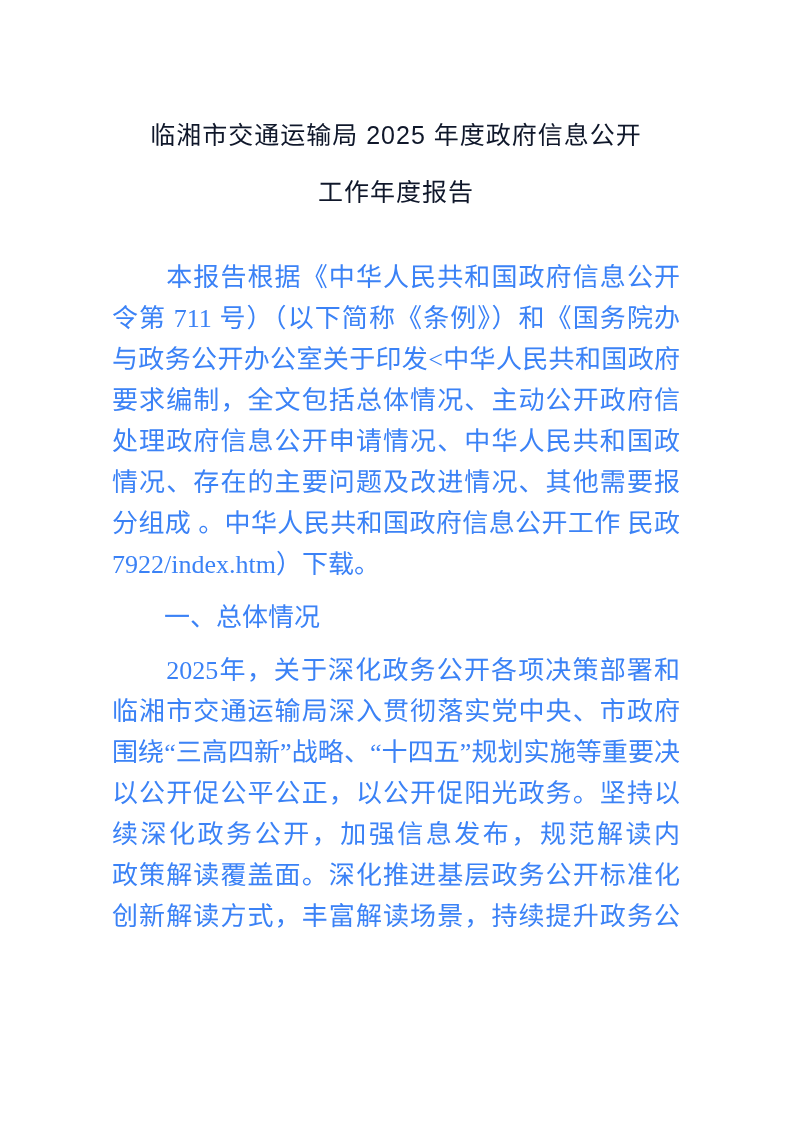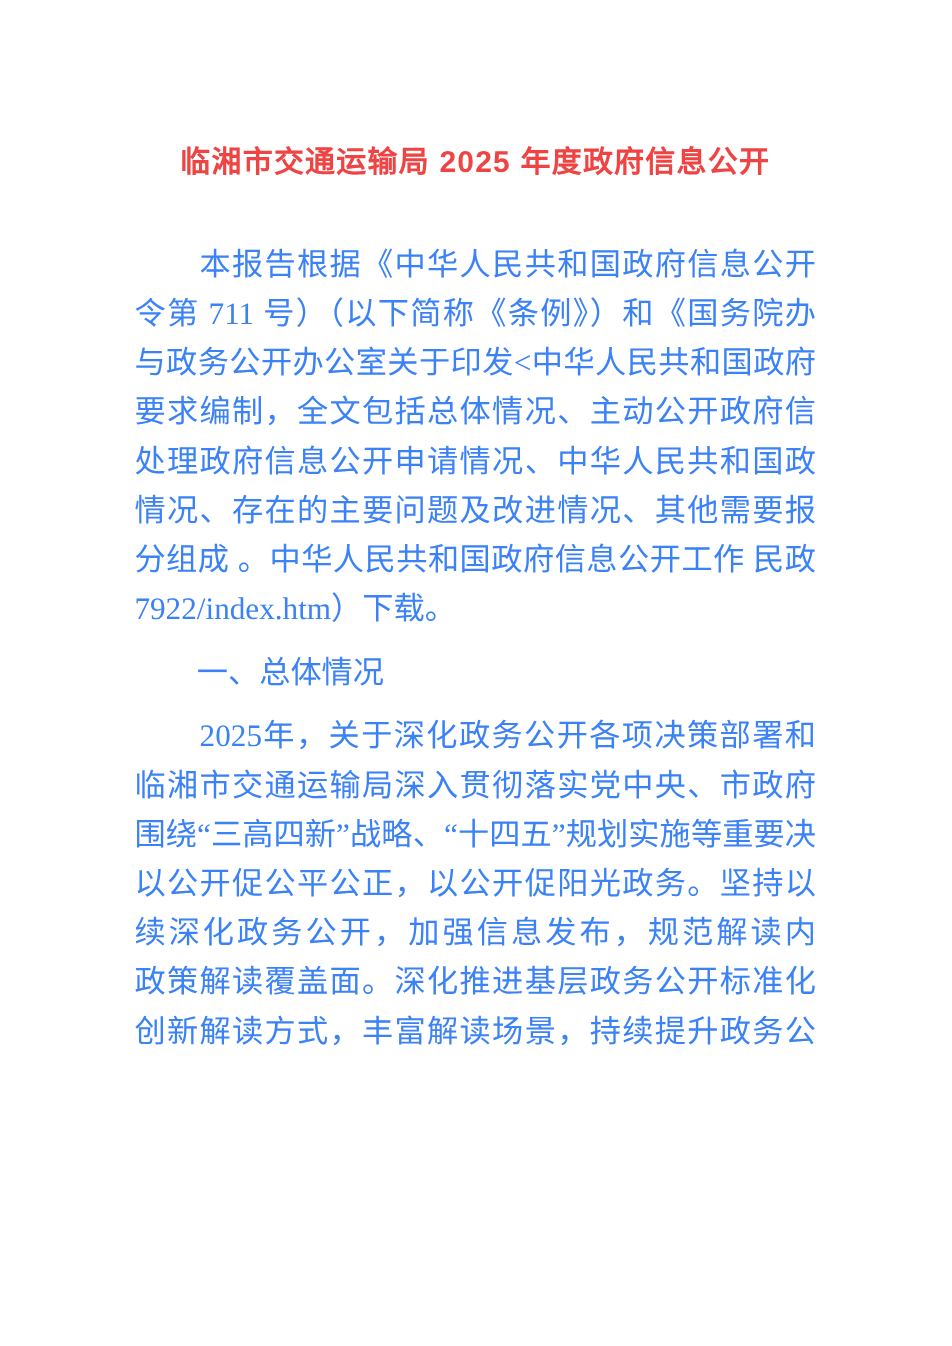--- a/index.html
+++ b/index.html
@@ -17,24 +17,24 @@
     box-sizing: border-box;
   }
   .content {
     box-sizing: border-box;
     width: 793px;
     height: 1122px;
     padding: 107px 101px 0 100px;
   }
   .doc-title {
     font-family: "Liberation Sans", "DejaVu Sans", sans-serif;
-    font-weight: 700;
+    font-weight: 400;
     font-size: 25px;
     line-height: 57px;
-    color: #ef4444;
+    color: #0f172a;
     letter-spacing: 1px;
     margin: 0;
   }
   .doc-title .line {
     text-align: center;
     text-align-last: center;
   }
   .para {
     font-family: "Liberation Serif", "DejaVu Serif", serif;
     font-size: 26px;
@@ -61,20 +61,21 @@
   .p2 { margin-top: 11px; }
 </style>
 </head>
 <body>
 
 <div class="page">
   <div class="content">
 
     <h1 class="doc-title">
         <div class="line">临湘市交通运输局 2025 年度政府信息公开</div>
+        <div class="line">工作年度报告</div>
       </h1>
 
     <div class="para p1">
         <div class="line">　　本报告根据《中华人民共和国政府信息公开条例》（国务院</div>
         <div class="line">令第 711 号）（以下简称《条例》）和《国务院办公厅政府信息</div>
         <div class="line">与政务公开办公室关于印发&lt;中华人民共和国政府信息公开工作</div>
         <div class="line">要求编制，全文包括总体情况、主动公开政府信息情况、收到和</div>
         <div class="line">处理政府信息公开申请情况、中华人民共和国政府信息公开条例</div>
         <div class="line">情况、存在的主要问题及改进情况、其他需要报告的事项六个部</div>
         <div class="line">分组成 。中华人民共和国政府信息公开工作 民政府门户网站</div>

